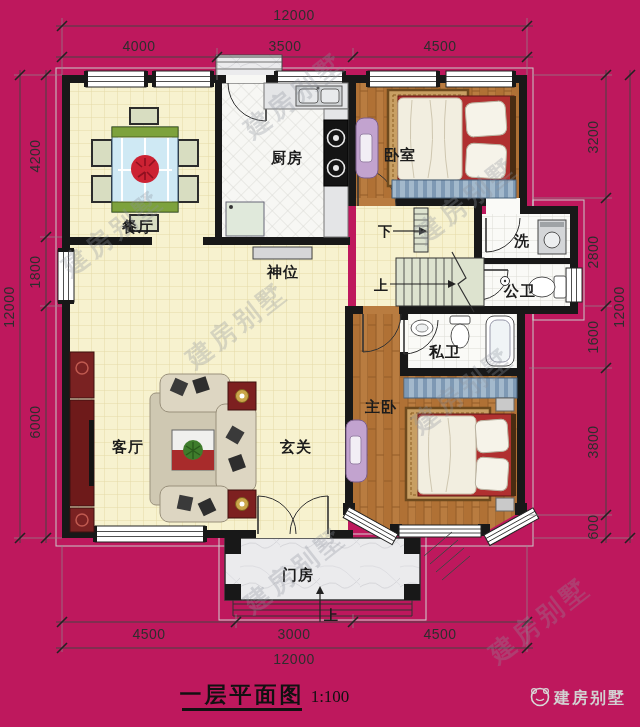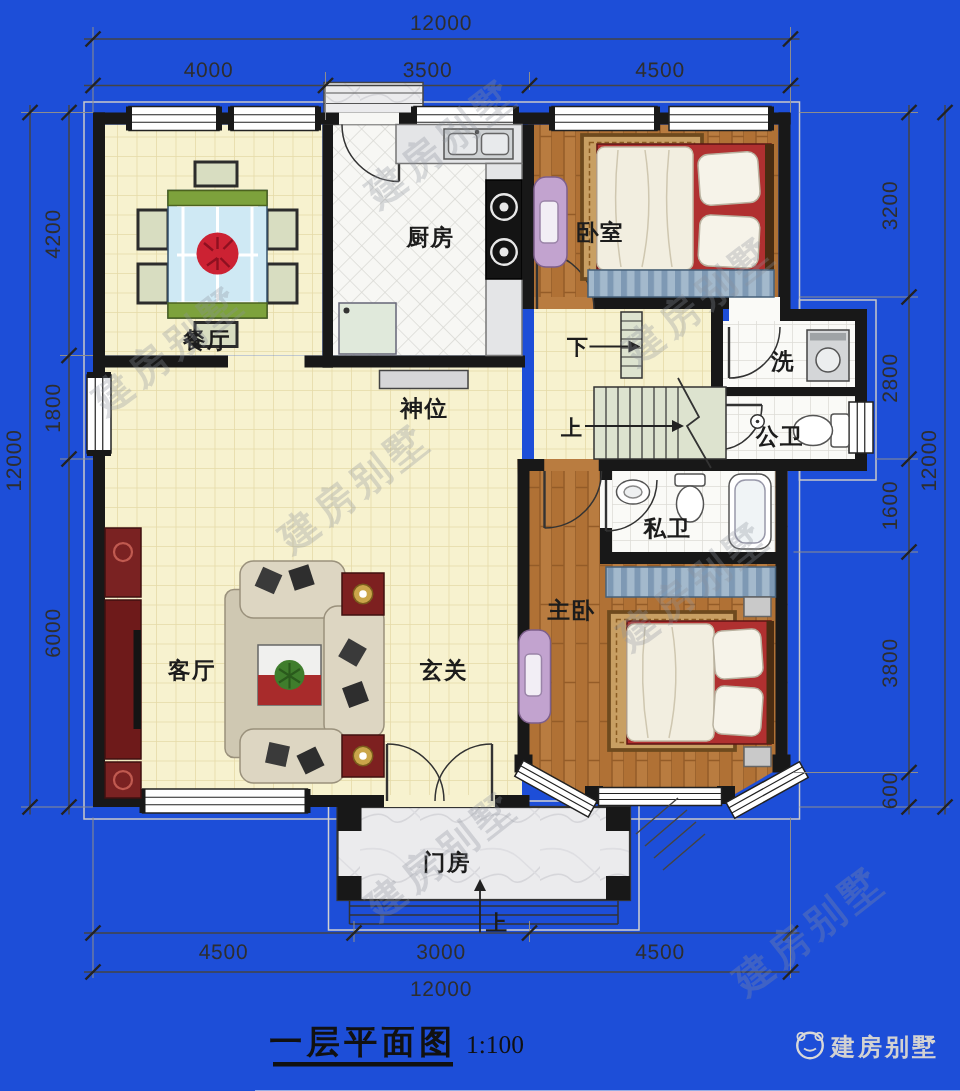--- a/index.html
+++ b/index.html
@@ -1,16 +1,16 @@
 <!DOCTYPE html>
 <html><head>
 <meta charset="utf-8">
 <style>
   html,body{margin:0;padding:0;background:#f6f6f4;}
-  .canvas{position:relative;width:640px;height:727px;background:#1d4ed8;overflow:hidden;
+  .canvas{position:relative;width:640px;height:727px;background:#be185d;overflow:hidden;
           font-family:"Liberation Sans",sans-serif;}
   svg text{user-select:none;}
   .dimtxt{font-family:"Liberation Sans",sans-serif;font-size:14px;fill:#2e2e2e;letter-spacing:.5px;}
   .roomtxt{font-family:"Liberation Serif",serif;font-size:15px;font-weight:bold;fill:#1c1c1c;letter-spacing:1px;}
   .stairtxt{font-family:"Liberation Serif",serif;font-size:14px;font-weight:bold;fill:#1c1c1c;}
   .wm{font-family:"Liberation Serif",serif;font-size:26px;font-weight:bold;fill:#8d929c;opacity:.30;letter-spacing:4px;}
   .titletxt{font-family:"Liberation Serif",serif;font-size:22px;font-weight:bold;fill:#111;letter-spacing:3px;}
   .scaletxt{font-family:"Liberation Serif",serif;font-size:17px;fill:#111;}
   .brandtxt{font-family:"Liberation Serif",serif;font-size:16px;font-weight:bold;fill:#d2d2d2;letter-spacing:2px;}
   .wall{fill:#181818;}

